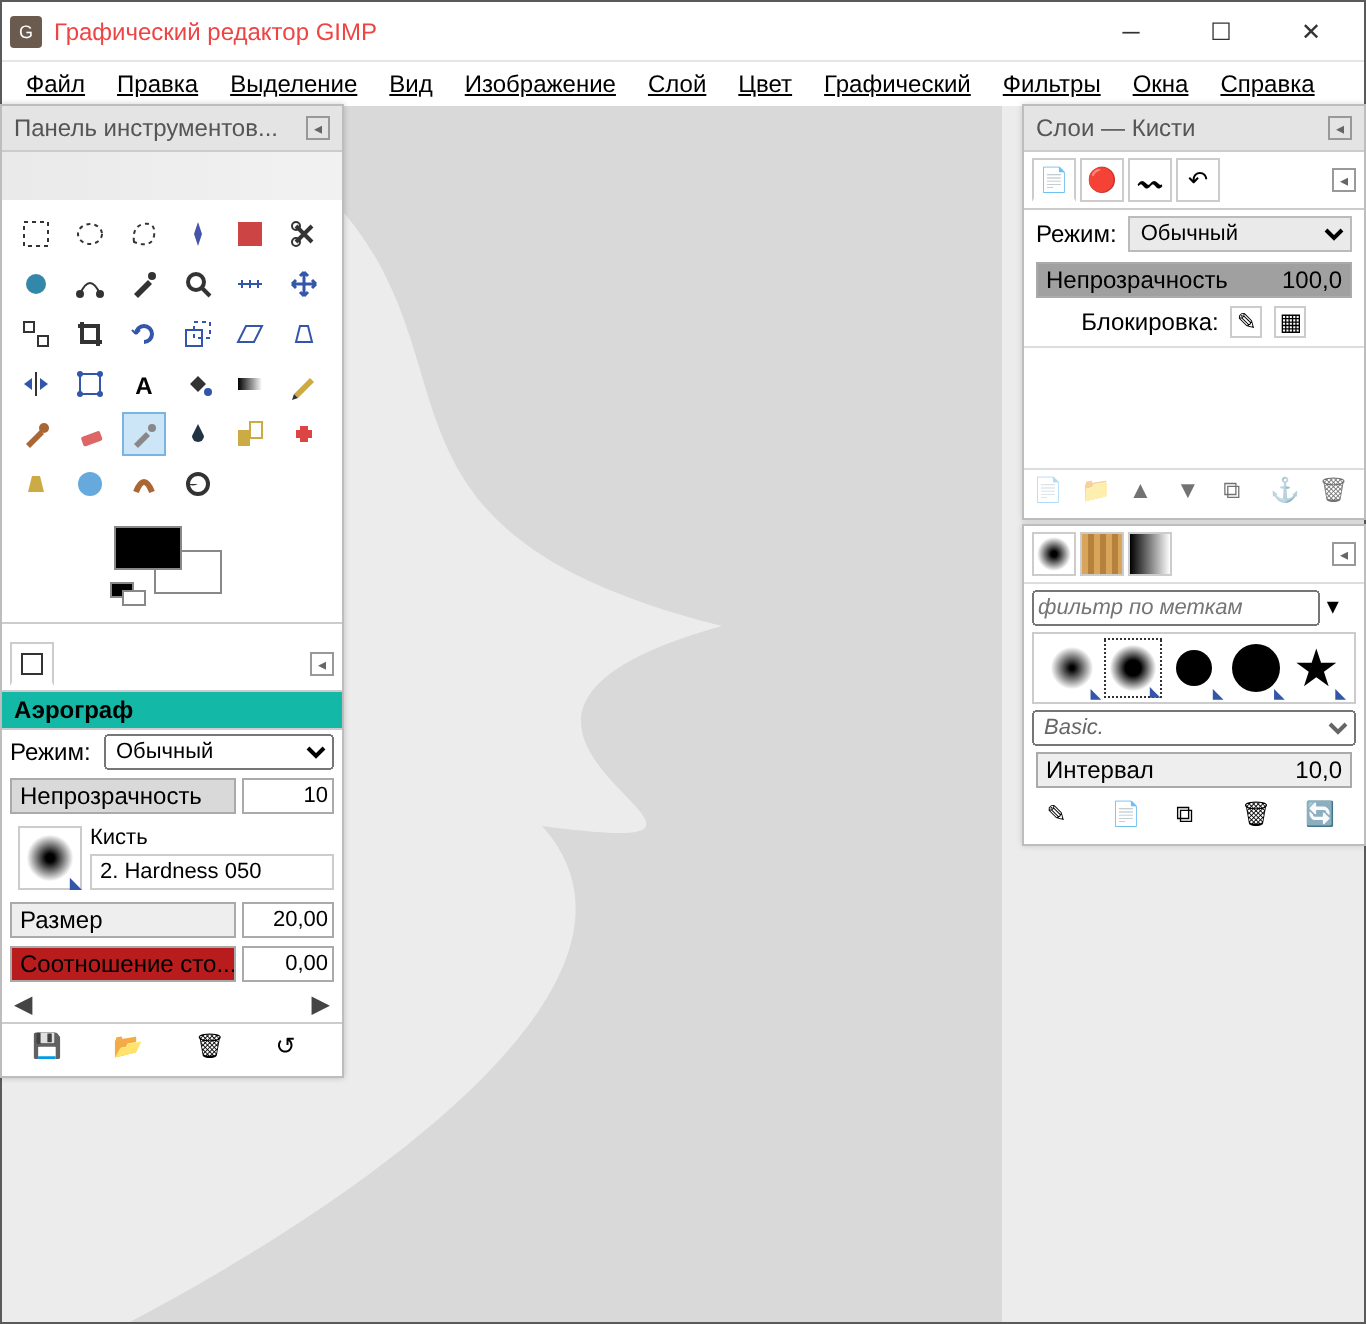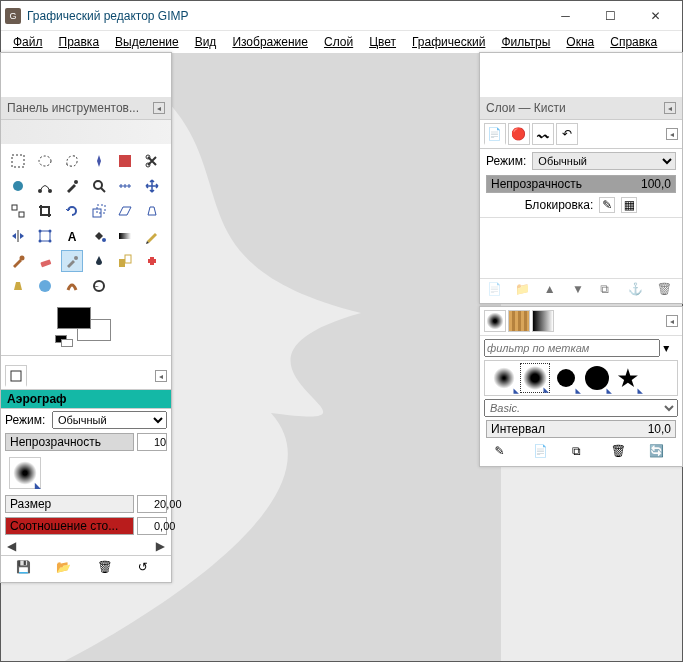--- a/index.html
+++ b/index.html
@@ -1,56 +1,56 @@
 <!DOCTYPE html>
 <html><head>
 <meta charset="utf-8">
 <style>
 * { box-sizing: border-box; margin: 0; padding: 0; font-family: "Segoe UI", Tahoma, sans-serif; font-size: 12px; }
 body { background: #fff; width: 683px; height: 662px; overflow: hidden; border: 1px solid #5a5a5a; }
 .titlebar { height: 30px; display: flex; align-items: center; padding: 0 4px; border-bottom: 1px solid #e5e5e5; }
 .titlebar .icon { width: 16px; height: 16px; margin-right: 6px; background: #6b5b4f; border-radius: 2px; display: flex; align-items: center; justify-content: center; color: #fff; font-size: 9px; }
-.titlebar .title { flex: 1; color: #0c4a6e; }
+.titlebar .title { flex: 1; color: #ef4444; }
 .titlebar .winbtn { width: 45px; height: 28px; display: flex; align-items: center; justify-content: center; color: #333; cursor: pointer; }
 .menubar { height: 22px; display: flex; align-items: center; padding: 0 6px; gap: 4px; }
 .menubar span { padding: 2px 6px; text-decoration: underline; cursor: pointer; }
 .main { display: flex; height: calc(100% - 52px); }
 .canvas { flex: 1; background: #ececec; position: relative; overflow: hidden; }
 .canvas svg { position: absolute; left: 0; top: 0; }
 
 .toolbox { width: 172px; background: #fff; border: 1px solid #bdbdbd; position: absolute; left: 0; top: 52px; box-shadow: 0 0 3px rgba(0,0,0,.2); }
-.panel-header { background: #e4e4e4; padding: 4px 6px; font-size: 11px; color: #555; display: flex; justify-content: space-between; align-items: center; border-bottom: 1px solid #ccc; margin-top: 44px; }
+.panel-header { background: #e4e4e4; padding: 4px 6px; font-size: 11px; color: #555; display: flex; justify-content: space-between; align-items: center; border-bottom: 1px solid #ccc; }
 .deco { height: 24px; background: linear-gradient(to right,#c9c9c9,#dedede); opacity: .4; }
 .toolgrid { display: grid; grid-template-columns: repeat(6, 1fr); gap: 3px; padding: 6px; }
 .tool { width: 22px; height: 22px; border: 1px solid transparent; display: flex; align-items: center; justify-content: center; cursor: pointer; color: #333; }
 .tool svg { width: 16px; height: 16px; }
 .tool.sel { background: #cde6f7; border: 1px solid #7ab5e0; }
 .swatch { padding: 4px 6px 8px; position: relative; height: 50px; }
 .swatch .fg { position: absolute; left: 56px; top: 4px; width: 34px; height: 22px; background: #000; border: 1px solid #888; }
 .swatch .bg { position: absolute; left: 76px; top: 16px; width: 34px; height: 22px; background: #fff; border: 1px solid #888; }
 .swatch .mini { position: absolute; left: 54px; top: 32px; width: 12px; height: 8px; background: #000; border: 1px solid #888; }
 .swatch .mini2 { position: absolute; left: 60px; top: 36px; width: 12px; height: 8px; background: #fff; border: 1px solid #888; }
 .divider { height: 6px; border-top: 1px solid #ccc; margin: 2px 0; }
 .opt-label { padding: 2px 6px; font-weight: bold; border-bottom: 1px solid #ccc; background: #14b8a6; }
 .opt-row { display: flex; align-items: center; padding: 2px 4px; font-size: 11px; gap: 3px; }
 .opt-row label { min-width: 44px; }
 .opt-row select, .opt-row input { font-size: 11px; padding: 1px; }
 .opt-row .slider { flex: 1; height: 18px; background: #d9d9d9; border: 1px solid #aaa; position: relative; padding-left:4px; line-height:16px; font-size:10px; white-space: nowrap; overflow: hidden; }
 .opt-row .slider .fill { position: absolute; left:0; top:0; bottom:0; width: 100%; background: #a0a0a0; z-index:-1; }
-.opt-row .valbox { width: 30px; height: 18px; border: 1px solid #aaa; text-align: right; padding-right: 2px; line-height: 16px; font-size: 11px; padding-left: 16px; }
+.opt-row .valbox { width: 46px; height: 18px; border: 1px solid #aaa; text-align: right; padding-right: 2px; line-height: 16px; font-size: 11px; }
 .brush-preview { width: 32px; height: 32px; border: 1px solid #ccc; background: radial-gradient(circle, #000 10%, transparent 55%); margin: 2px 4px; position: relative; }
 .brush-preview::after { content: "◣"; position: absolute; right: -1px; bottom: -2px; font-size: 8px; color: #35a; }
 .brush-block { display: flex; align-items: center; padding: 2px 4px; }
 .brush-name { flex: 1; border: 1px solid #ccc; padding: 2px 4px; font-size: 11px; background: #fff; }
 .brush-block .col { display: flex; flex-direction: column; flex: 1; gap: 2px; }
 .bottom-icons { display: flex; justify-content: space-around; padding: 4px; border-top: 1px solid #ccc; }
 .bottom-icons span { width: 18px; height: 18px; }
 .arrows { display: flex; justify-content: space-between; padding: 2px 6px; color: #444; }
 
-.dock { width: 204px; position: absolute; right: 0; top: 52px; }
+.dock { width: 172px; position: absolute; right: 0; top: 52px; }
 .dockpanel { background: #fff; border: 1px solid #bdbdbd; margin-bottom: 2px; box-shadow: 0 0 3px rgba(0,0,0,.15); }
 .tabbar { display: flex; padding: 3px 4px; gap: 2px; border-bottom: 1px solid #ccc; align-items: center; }
 .tabbar .tabicon { width: 22px; height: 22px; border: 1px solid #ccc; display: flex; align-items: center; justify-content: center; cursor: pointer; }
 .tabbar .tabicon.active { background: #fff; border-bottom: 2px solid #fff; }
 .tabbar .spacer { flex: 1; }
 .mode-row { display: flex; align-items: center; padding: 3px 6px; gap: 6px; }
 .mode-row select { flex: 1; font-size: 11px; background: #eaeaea; border: 1px solid #bbb; padding: 1px; }
 .opacbar { margin: 2px 6px; height: 18px; border: 1px solid #aaa; background: #a0a0a0; position: relative; padding: 0 4px; line-height: 16px; font-size: 11px; display: flex; justify-content: space-between; }
 .lock-row { display: flex; align-items: center; gap: 6px; padding: 2px 6px; justify-content: center; }
 .lock-row .icon { width: 16px; height: 16px; border: 1px solid #ccc; display: inline-flex; align-items: center; justify-content: center; }
@@ -329,20 +329,24 @@
   <div class="opt-row">
     <label>Режим:</label>
     <select style="flex:1"><option>Обычный</option></select>
   </div>
   <div class="opt-row">
     <div class="slider"><span>Непрозрачность</span><div class="fill"></div></div>
     <div class="valbox">10</div>
   </div>
   <div class="brush-block">
     <div class="brush-preview"></div>
+    <div class="col">
+      <span style="font-size:11px">Кисть</span>
+      <div class="brush-name">2. Hardness 050</div>
+    </div>
   </div>
   <div class="opt-row">
     <div class="slider" style="background:#eee"><span>Размер</span></div>
     <div class="valbox">20,00</div>
   </div>
   <div class="opt-row">
     <div class="slider" style="background:#b91c1c"><span>Соотношение сто...</span></div>
     <div class="valbox">0,00</div>
   </div>
   <div class="arrows">

